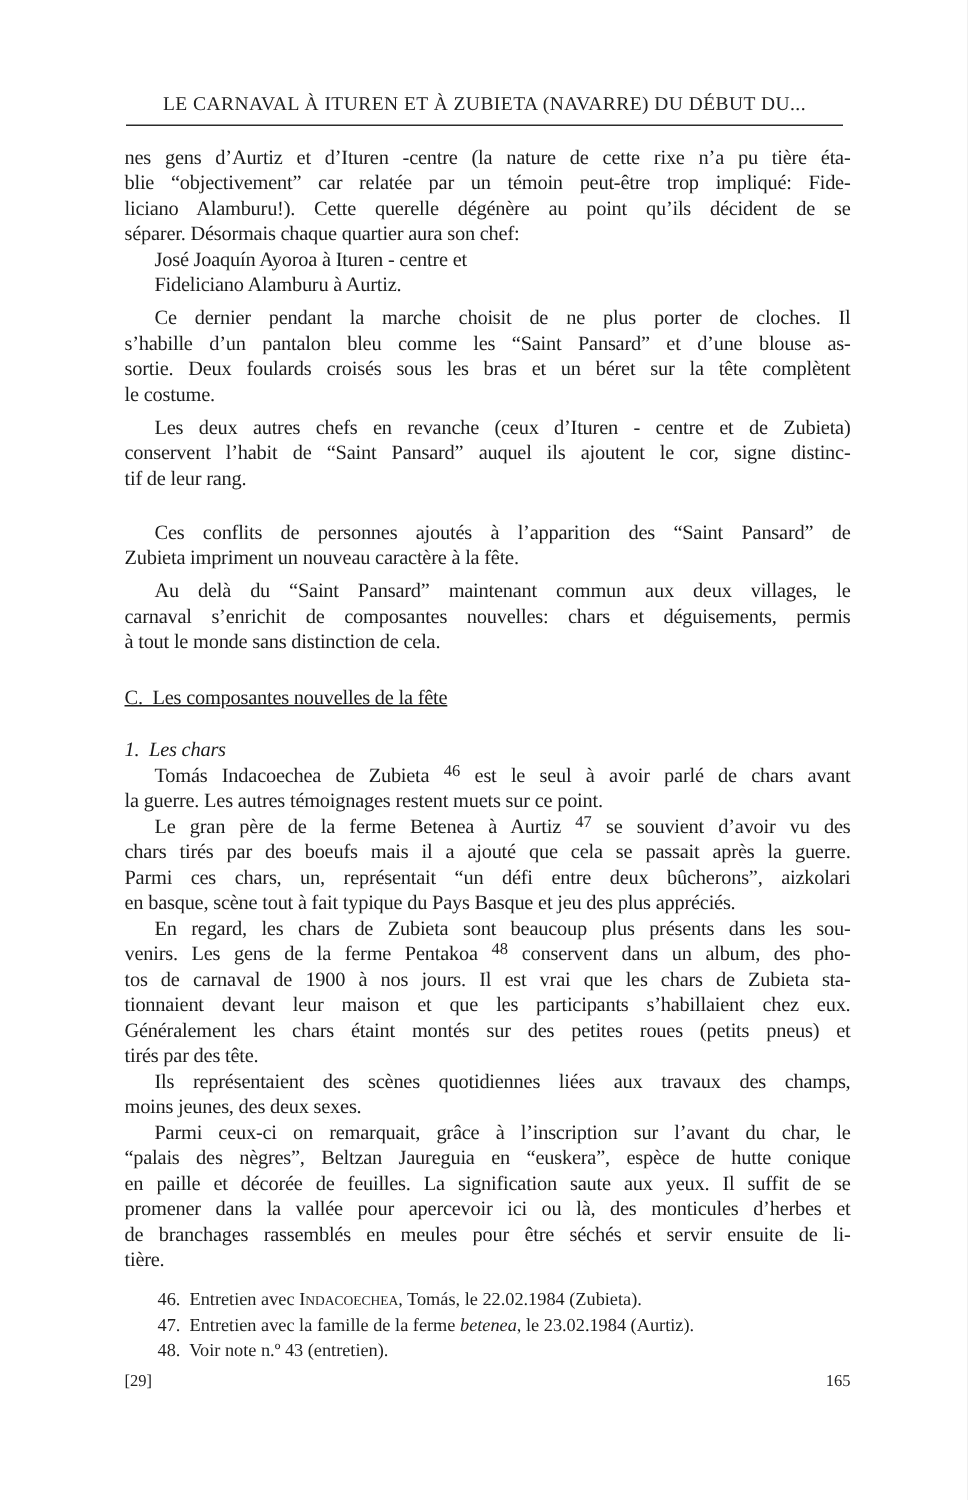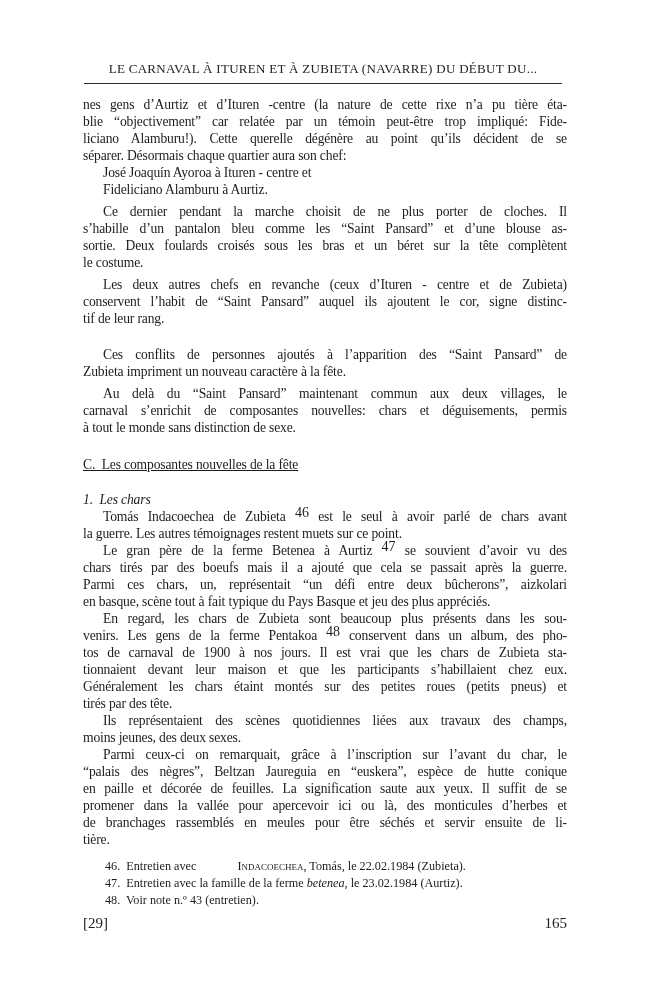--- a/index.html
+++ b/index.html
@@ -15,27 +15,27 @@
     white-space:nowrap;color:#222;
   }
   .text-flow{
     position:absolute;left:83px;top:96px;width:484px;
     font-size:13.6px;line-height:17px;letter-spacing:-0.15px;
   }
   .line{text-align:justify;text-align-last:justify;white-space:nowrap;}
   .line.noj{text-align:left;text-align-last:left;}
   .line.ind{text-indent:20px;}
   .block.fn{font-size:12.2px;letter-spacing:0;padding-left:22px;}
-  sup{font-size:14px;line-height:0;vertical-align:4px;letter-spacing:0;}
+  sup{font-size:11px;line-height:0;vertical-align:4px;letter-spacing:0;}
   .it{font-style:italic;}
-  .sc{font-variant:small-caps;margin-left:38px;}
+  .sc{font-variant:small-caps;}
   .footer-row{
     position:absolute;left:83px;top:915px;width:484px;
     display:flex;justify-content:space-between;
-    font-size:15px;color:#222;
+    font-size:11px;color:#222;
   }
 </style>
 </head>
 <body>
 
 <div class="page">
   <div class="running-head">LE CARNAVAL À ITUREN ET À ZUBIETA (NAVARRE) DU DÉBUT DU...</div>
   <div class="text-flow">
       <div class="block body">
         <div class="line"><span>nes gens d’Aurtiz et d’Ituren -centre (la nature de cette rixe n’a pu tière éta-</span></div>
@@ -58,21 +58,21 @@
         <div class="line"><span>conservent l’habit de “Saint Pansard” auquel ils ajoutent le cor, signe distinc-</span></div>
         <div class="line noj"><span>tif de leur rang.</span></div>
       </div>
       <div class="block body" style="margin-top: 19px;">
         <div class="line ind"><span>Ces conflits de personnes ajoutés à l’apparition des “Saint Pansard” de</span></div>
         <div class="line noj"><span>Zubieta impriment un nouveau caractère à la fête.</span></div>
       </div>
       <div class="block body" style="margin-top: 5px;">
         <div class="line ind"><span>Au delà du “Saint Pansard” maintenant commun aux deux villages, le</span></div>
         <div class="line"><span>carnaval s’enrichit de composantes nouvelles: chars et déguisements, permis</span></div>
-        <div class="line noj"><span>à tout le monde sans distinction de sexe.</span></div>
+        <div class="line noj"><span>à tout le monde sans distinction de cela.</span></div>
       </div>
       <div class="block heading" style="margin-top: 20px; text-decoration: underline;">
         <div class="line noj"><span>C.&nbsp; Les composantes nouvelles de la fête</span></div>
       </div>
       <div class="block sub" style="margin-top: 18px;">
         <div class="line noj"><span class="it">1.&nbsp; Les chars</span></div>
       </div>
       <div class="block body">
         <div class="line ind"><span>Tomás Indacoechea de Zubieta </span><sup>46</sup><span> est le seul à avoir parlé de chars avant</span></div>
         <div class="line noj"><span>la guerre. Les autres témoignages restent muets sur ce point.</span></div>

